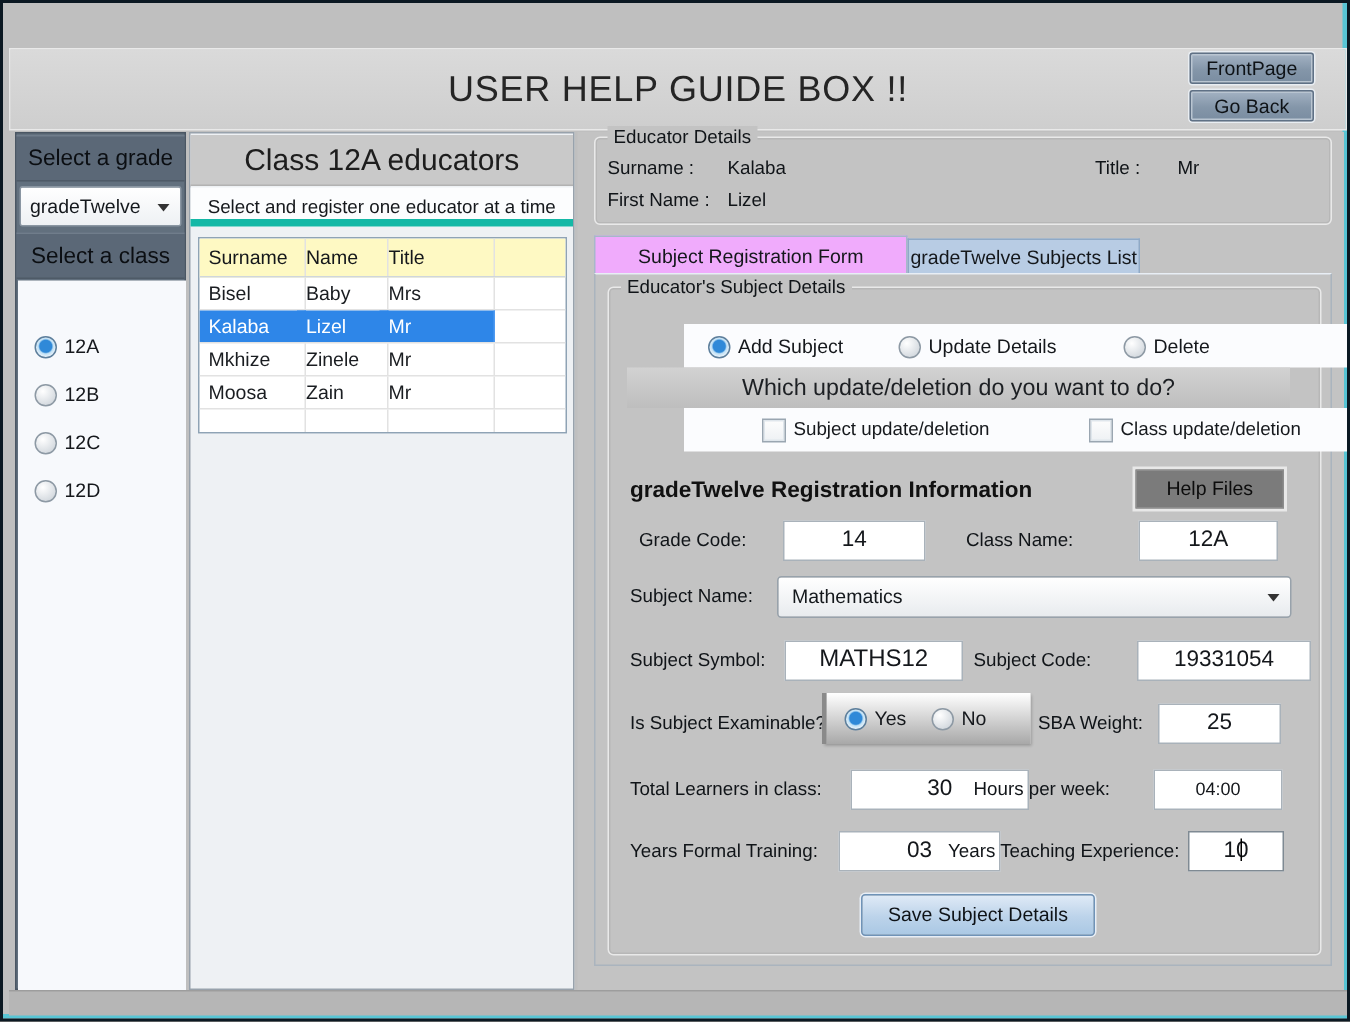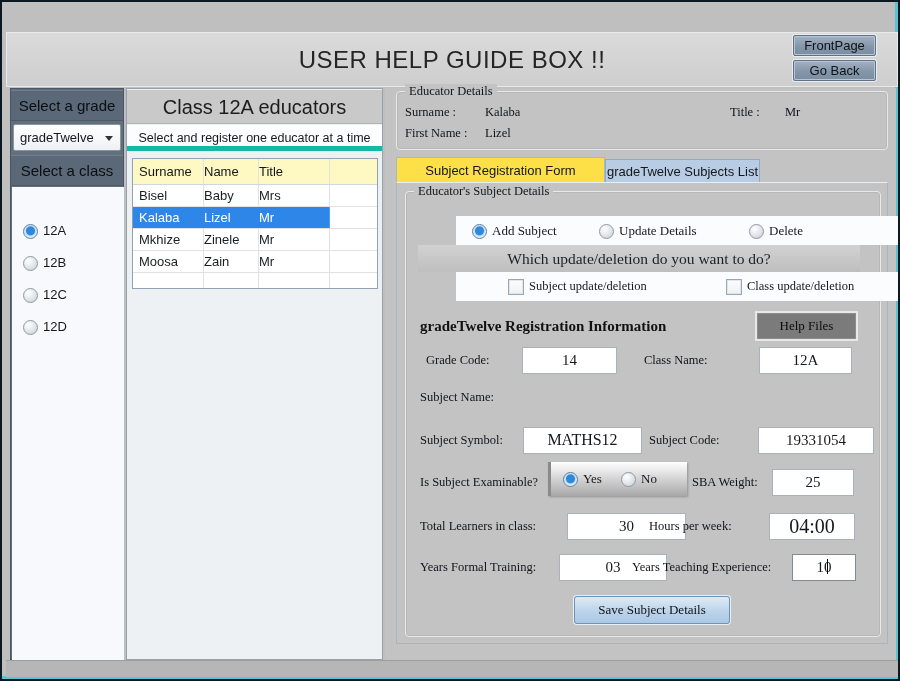--- a/index.html
+++ b/index.html
@@ -49,26 +49,26 @@
   .grid{left:5px;top:69px;width:246px;height:131px;background:#fff;border:1px solid #8fa3b5;overflow:hidden;}
   .g-row{position:relative;width:100%;height:21px;border-bottom:1px solid #e2e2e2;}
   .g-row.hd{height:25px;background:#fef9c3;border-bottom:1px solid #cfd6dc;}
   .g-cell{position:absolute;top:0;height:100%;border-right:1px solid #e2e2e2;font-size:13px;color:#1a1d21;
           padding:0 0 0 6px;line-height:21px;overflow:hidden;}
   .hd .g-cell{line-height:25px;color:#14171b;}
   .c0{left:0;width:64px;} .c1{left:65px;width:54px;} .c2{left:120px;width:70px;} .c3{left:191px;width:54px;border-right:none;}
   .g-row.sel .g-cell.c0,.g-row.sel .g-cell.c1,.g-row.sel .g-cell.c2{background:#2e86e8;color:#fff;border-right-color:#4f9af0;}
   
   .rp{left:383px;top:86px;width:511px;height:572px;background:#c3c3c3;}
-  .gbox{border:1px solid #e9e9e9;border-radius:4px;box-shadow:inset 0 0 0 1px rgba(160,160,160,.35);font-family:Liberation Serif, serif;}
+  .gbox{border:1px solid #e9e9e9;border-radius:4px;box-shadow:inset 0 0 0 1px rgba(160,160,160,.35);}
   .legend{position:absolute;top:-8px;left:8px;background:#c3c3c3;padding:0 4px;font-size:12.5px;color:#101418;}
   .lab{position:absolute;font-size:12.5px;color:#101418;white-space:nowrap;}
   .val{position:absolute;font-size:12.5px;color:#101418;white-space:nowrap;}
   .tab{position:absolute;font-size:13px;text-align:center;cursor:default;}
-  .tab.active{background:#fde047;border:1px solid #a7b8c9;border-bottom:none;color:#14171b;}
+  .tab.active{background:#f0abfc;border:1px solid #a7b8c9;border-bottom:none;color:#14171b;}
   .tab.inactive{background:#b8cce4;border:1px solid #8fa9c6;border-bottom:none;color:#14171b;}
   .tabpanel{left:11px;top:94px;width:492px;height:462px;background:#c3c3c3;border:1px solid #aab4be;border-top:1px solid #e8eef5;}
   .strip-w{position:absolute;left:4px;width:442px;height:29px;background:#fbfcfe;margin-left:46px;}
   .strip-g{position:absolute;left:12px;width:442px;height:27px;background:linear-gradient(#d2d2d2,#bebebe);
            font-size:15.5px;color:#1c1f23;text-align:center;line-height:27px;}
   .chk{position:absolute;top:7px;width:14px;height:14px;background:linear-gradient(#fdfdfd,#eef1f4);
        border:1px solid #9aa6b1;box-shadow:inset 0 0 0 1px #dfe6ec;}
   .chk-lbl{position:absolute;top:7px;font-size:12.5px;color:#15181c;}
   .info-hd{position:absolute;left:14px;font-size:15px;font-weight:bold;color:#111;}
   .help-btn{position:absolute;width:97px;height:24px;background:#7b7b7b;border:1px solid #8d8d8d;
@@ -213,20 +213,24 @@
 
         <div class="info-hd" style="top:126px;">gradeTwelve Registration Information</div>
         <div class="help-btn" style="left:351px;top:121px;">Help Files</div>
 
         <div class="lab" style="left:20px;top:161px;">Grade Code:</div>
         <div class="fld" style="left:116px;top:155px;width:93px;">14</div>
         <div class="lab" style="left:238px;top:161px;">Class Name:</div>
         <div class="fld" style="left:353px;top:155px;width:91px;">12A</div>
 
         <div class="lab" style="left:14px;top:198px;">Subject Name:</div>
+        <div class="dd" style="left:112px;top:192px;width:332px;">
+          <span>Mathematics</span>
+          <span class="chev" style="top:11px;"></span>
+        </div>
 
         <div class="lab" style="left:14px;top:241px;">Subject Symbol:</div>
         <div class="fld" style="left:117px;top:235px;width:117px;font-size:16px;">MATHS12</div>
         <div class="lab" style="left:243px;top:241px;">Subject Code:</div>
         <div class="fld" style="left:332px;top:235px;width:114px;margin-left:20px;">19331054</div>
 
         <div class="lab" style="left:14px;top:283px;">Is Subject Examinable?</div>
         <div class="exa" style="left:142px;top:270px;">
           <div class="radio-row" style="left:12px;top:9px;">
             <span class="radio-dot sel"></span>
@@ -237,21 +241,21 @@
             <span class="radio-lbl">No</span>
           </div>
         </div>
         <div class="lab" style="left:286px;top:283px;">SBA Weight:</div>
         <div class="fld" style="left:366px;top:277px;width:80px;">25</div>
 
         <div class="lab" style="left:14px;top:327px;">Total Learners in class:</div>
         <div class="fld" style="left:161px;top:321px;width:117px;">30</div>
 
         <div class="lab" style="left:243px;top:327px;">Hours per week:</div>
-        <div class="fld" style="left:363px;top:321px;width:84px;font-size:20px;">04:00</div>
+        <div class="fld" style="left:363px;top:321px;width:84px;font-size:12px;">04:00</div>
 
         <div class="lab" style="left:14px;top:368px;">Years Formal Training:</div>
         <div class="fld" style="left:153px;top:362px;width:106px;">03</div>
         <div class="lab" style="left:226px;top:368px;">Years Teaching Experience:</div>
         <div class="fld" style="left:386px;top:362px;width:62px;border-color:#7f8a93;">
           <span>10</span>
           <span class="caret" style="left:34px;top:4px;"></span>
         </div>
 
         <div class="save-btn" style="left:168px;top:404px;">Save Subject Details</div>

